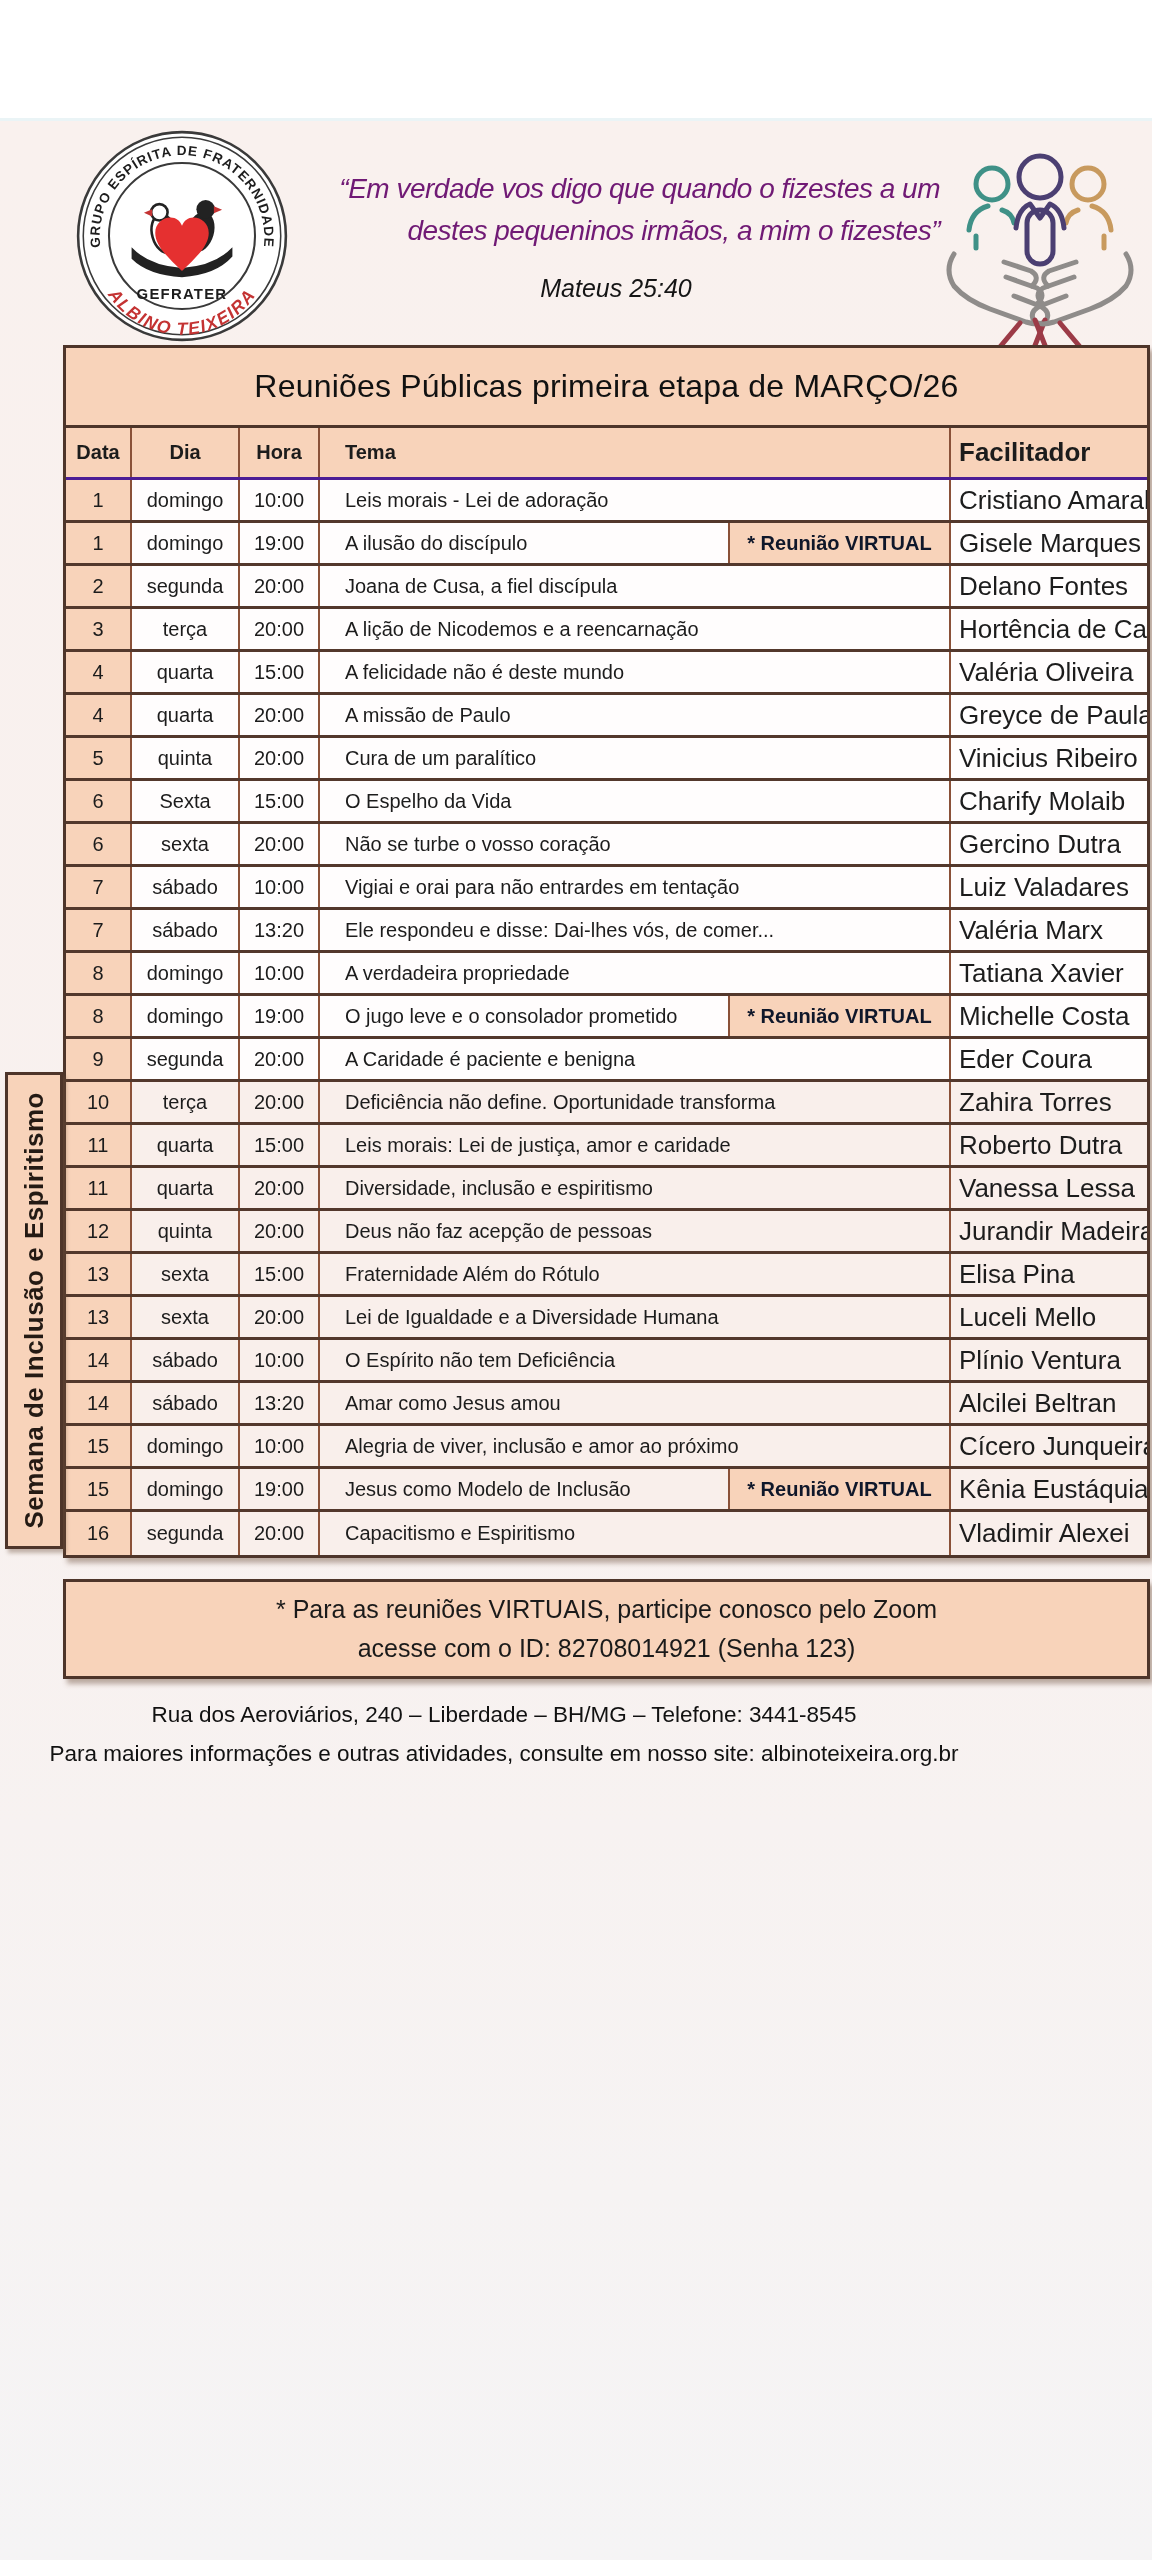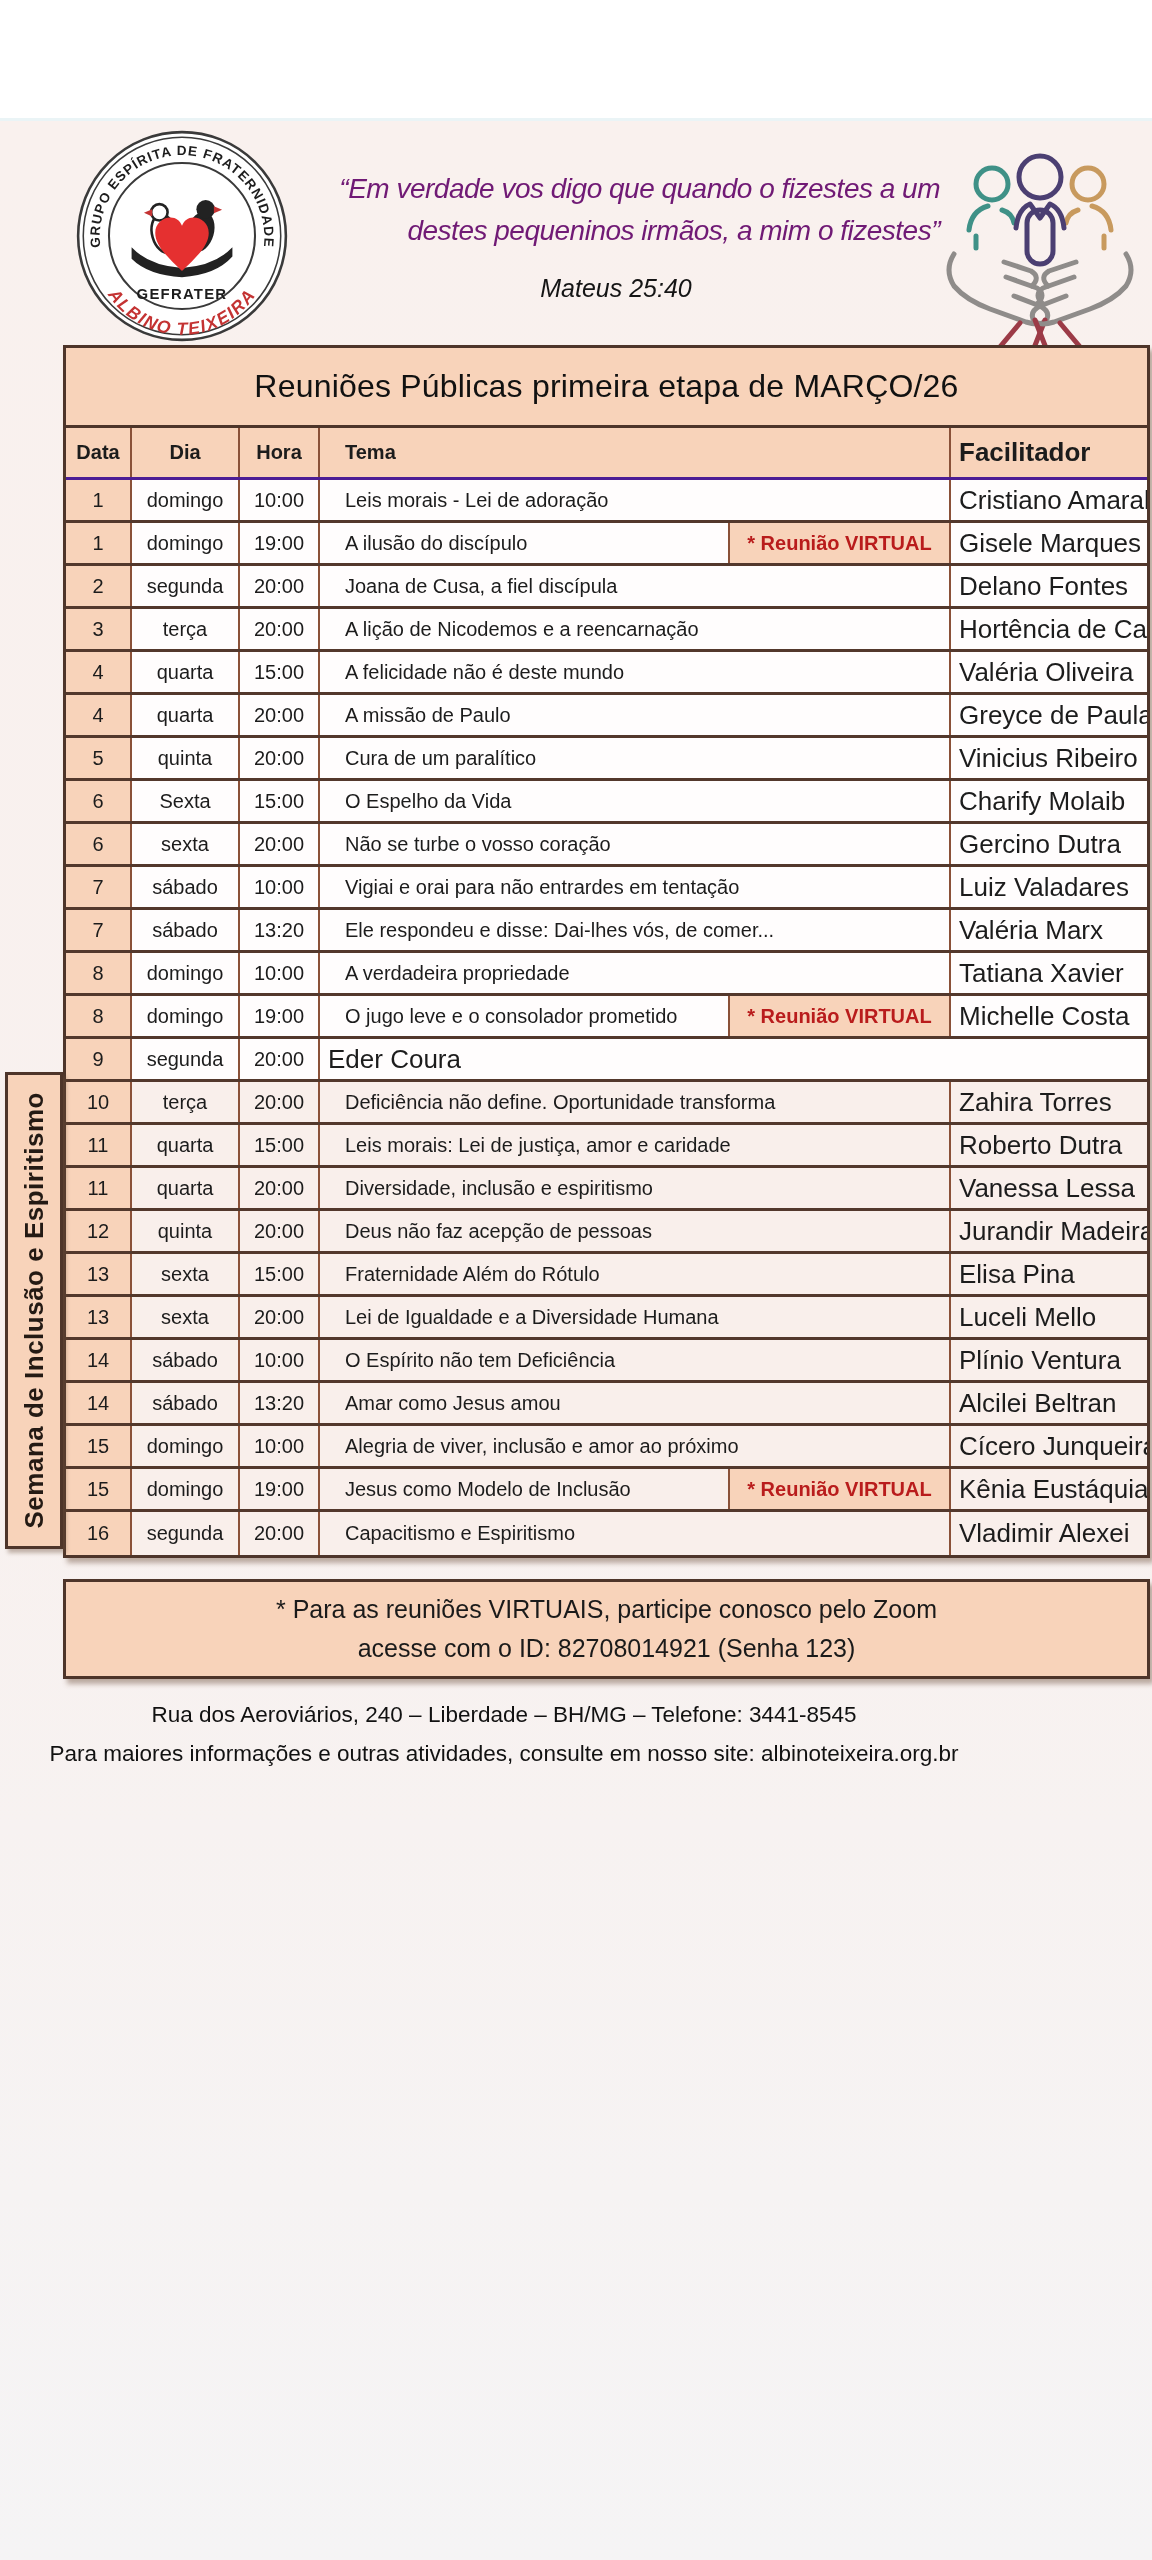--- a/index.html
+++ b/index.html
@@ -56,21 +56,21 @@
   .cell:last-child { border-right:none; }
   .c-data { justify-content:center; background:#f8d3ba; }
   .c-dia  { justify-content:center; }
   .c-hora { justify-content:center; }
   .c-tema { padding-left:25px; position:relative; }
   .c-fac  { padding-left:8px; font-size:26px; }
   .virtual-tag {
     position:absolute; right:0; top:0; height:100%; width:221px;
     background:#f8d3ba; border-left:2px solid #8a5138;
     display:none; align-items:center; justify-content:center;
-    font-weight:600; color:#b91c1c;
+    font-weight:600; color:#0f172a;
   }
   .row.has-virtual .virtual-tag { display:flex; }
 
   
   .incl-sidebar {
     position:absolute; left:5px; top:1072px; width:58px; height:477px;
     background:#f8d3ba; border:3px solid #4e352a;
     box-shadow:3px 4px 4px rgba(110,80,60,.4);
     display:flex; align-items:center; justify-content:center;
   }
@@ -294,20 +294,24 @@
     <div class="cell c-tema">
       <span class="tema-text">O jugo leve e o consolador prometido</span>
       <span class="virtual-tag">* Reunião VIRTUAL</span>
     </div>
     <div class="cell c-fac">Michelle Costa</div>
   </div>
       <div class="grid-row row">
     <div class="cell c-data">9</div>
     <div class="cell c-dia">segunda</div>
     <div class="cell c-hora">20:00</div>
+    <div class="cell c-tema">
+      <span class="tema-text">A Caridade é paciente e benigna</span>
+
+    </div>
     <div class="cell c-fac">Eder Coura</div>
   </div>
       <div class="grid-row row inclusao">
     <div class="cell c-data">10</div>
     <div class="cell c-dia">terça</div>
     <div class="cell c-hora">20:00</div>
     <div class="cell c-tema">
       <span class="tema-text">Deficiência não define. Oportunidade transforma</span>
 
     </div>

